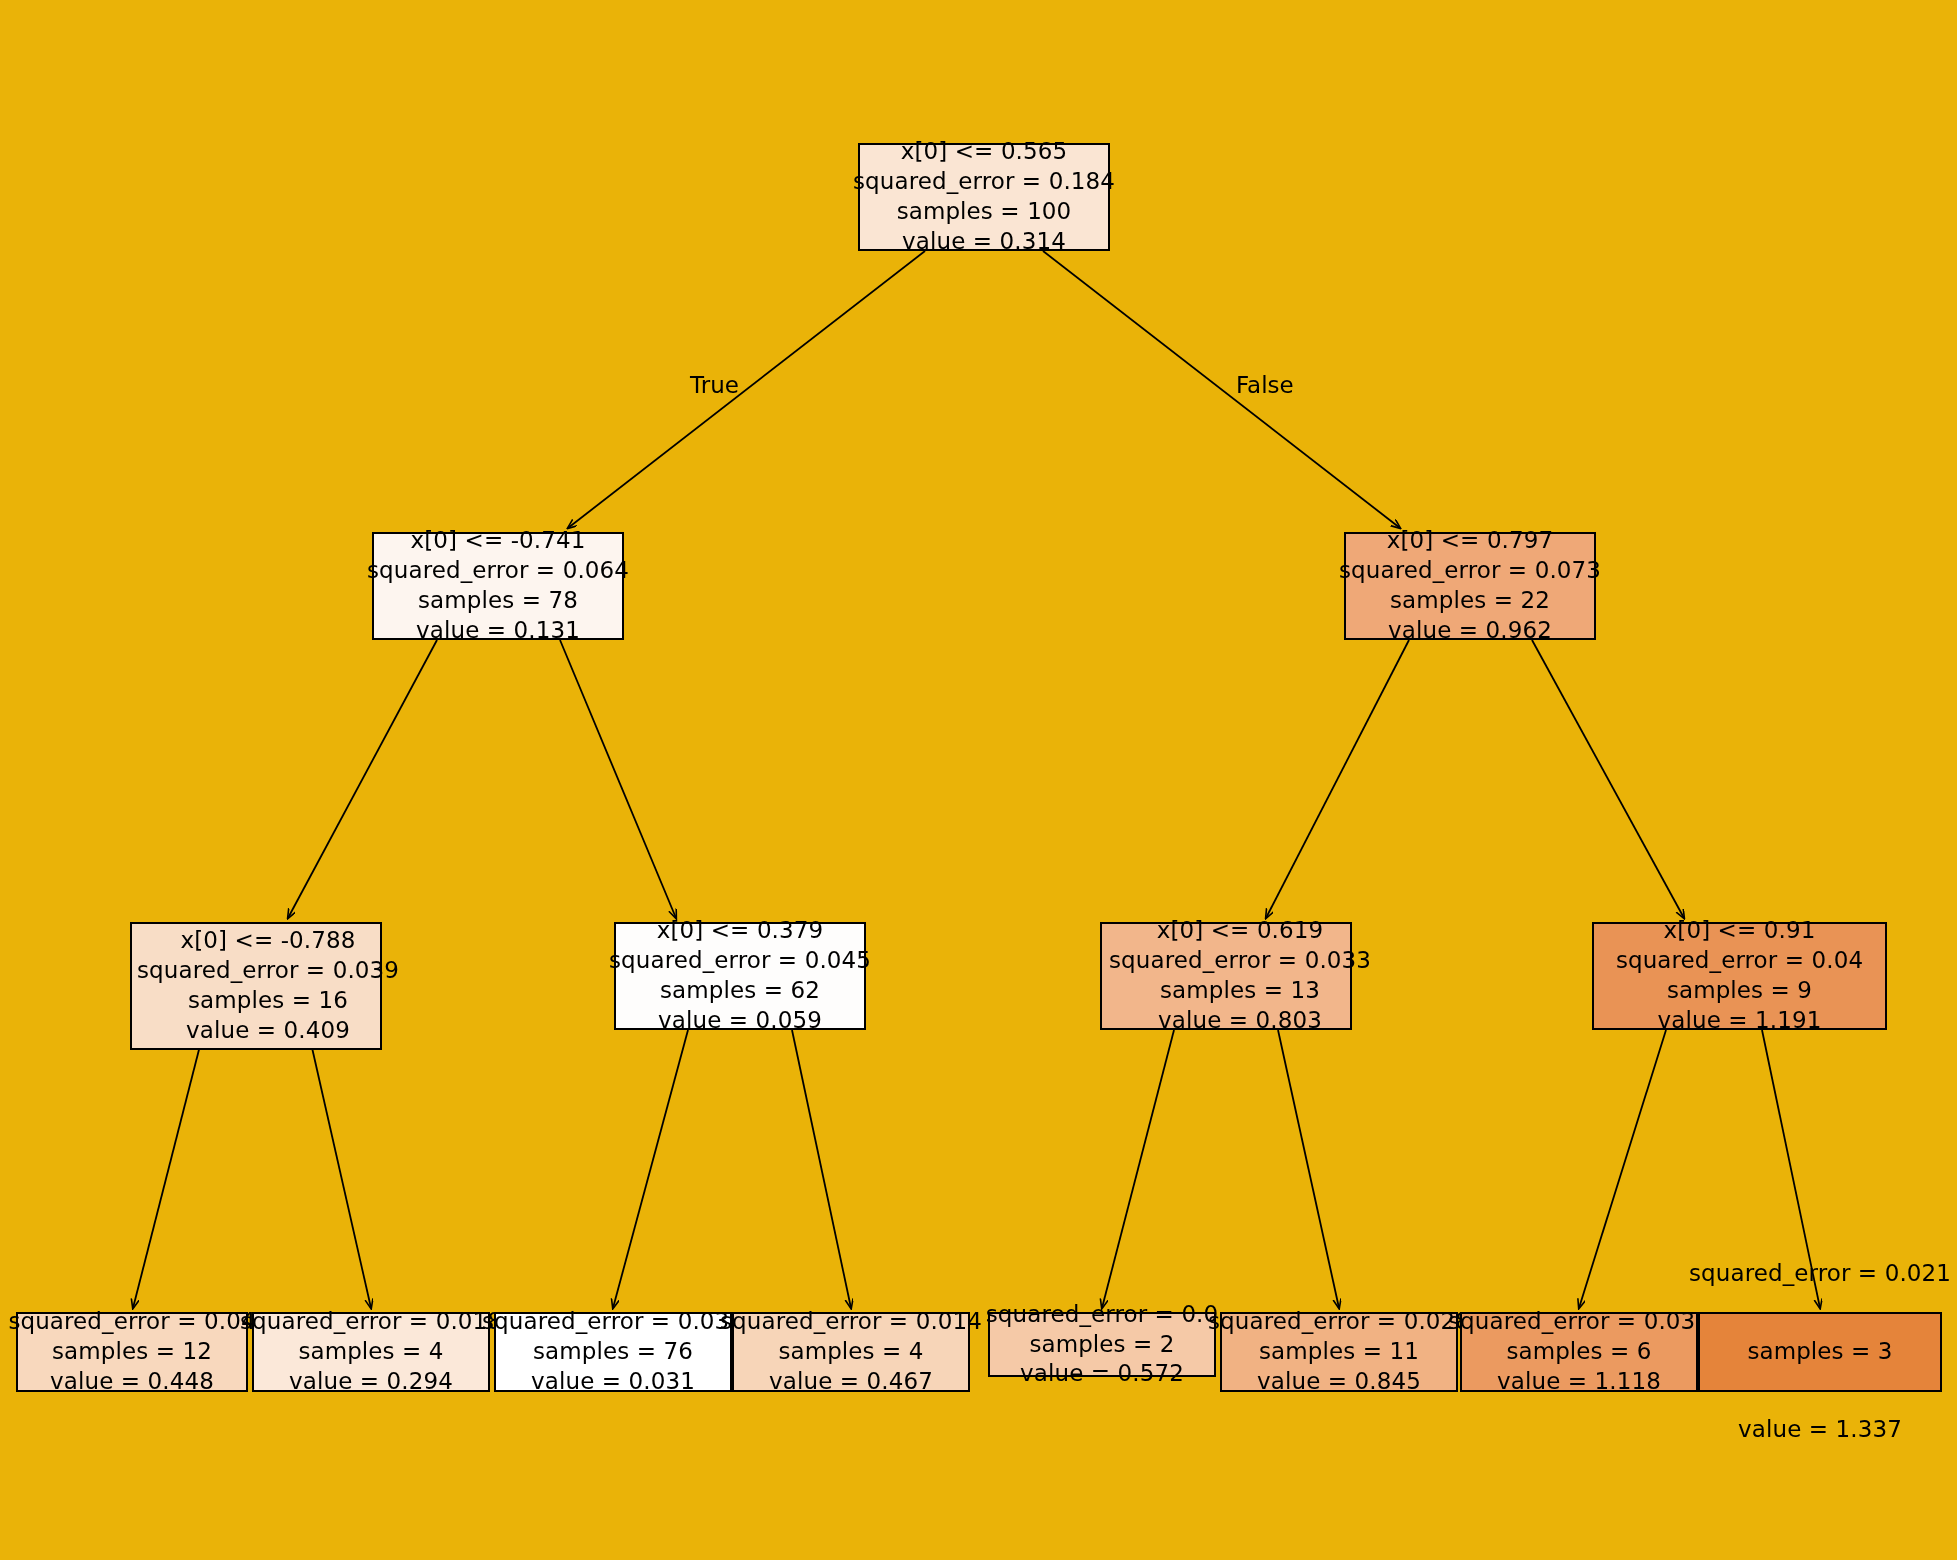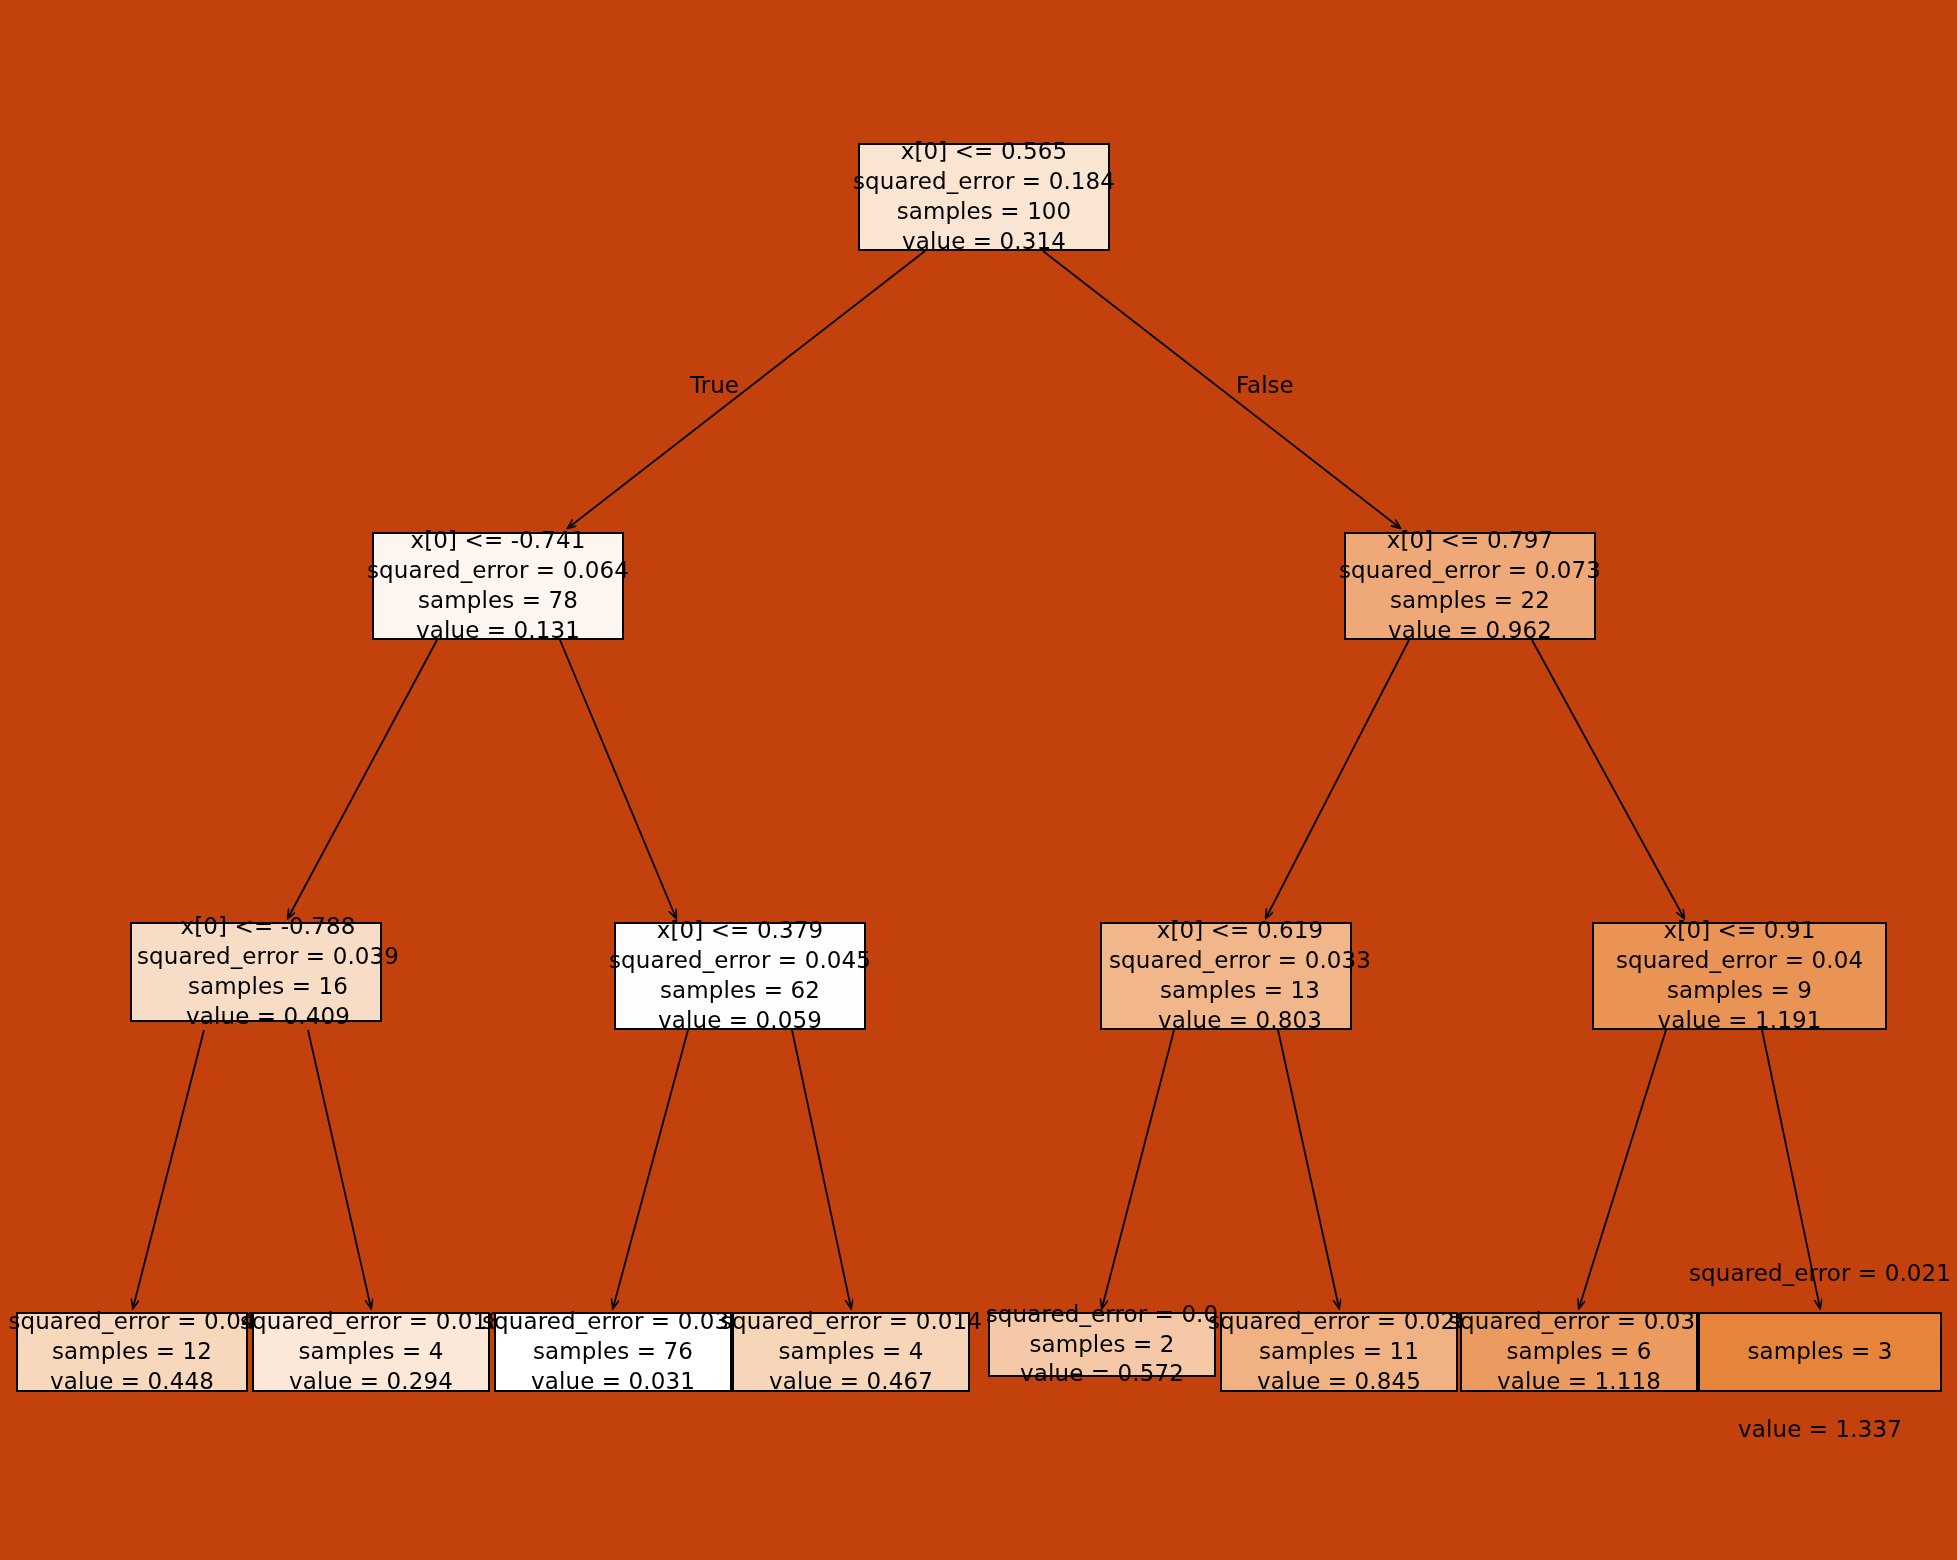--- a/index.html
+++ b/index.html
@@ -5,21 +5,21 @@
 <style>
   html, body {
     margin: 0;
     padding: 0;
     background: #ffffff;
   }
   #tree-canvas {
     position: relative;
     width: 1957px;
     height: 1560px;
-    background: #c2410c;
+    background: #eab308;
     font-family: "DejaVu Sans", sans-serif;
     overflow: hidden;
   }
   #edge-layer {
     position: absolute;
     left: 0;
     top: 0;
     width: 1957px;
     height: 1560px;
     pointer-events: none;
@@ -86,21 +86,21 @@
         <span class="nline">squared_error = 0.184</span>
         <span class="nline">samples = 100</span>
         <span class="nline">value = 0.314</span>
       </div>
       <div class="tree-node" style="left: 372px; top: 532px; width: 252px; height: 108px; background: rgb(253, 245, 239);">
         <span class="nline">x[0] &lt;= -0.741</span>
         <span class="nline">squared_error = 0.064</span>
         <span class="nline">samples = 78</span>
         <span class="nline">value = 0.131</span>
       </div>
-      <div class="tree-node" style="left: 130px; top: 922px; width: 252px; height: 100px; background: rgb(248, 221, 198); padding-left: 24px;">
+      <div class="tree-node" style="left: 130px; top: 922px; width: 252px; height: 128px; background: rgb(248, 221, 198); padding-left: 24px;">
         <span class="nline">x[0] &lt;= -0.788</span>
         <span class="nline">squared_error = 0.039</span>
         <span class="nline">samples = 16</span>
         <span class="nline">value = 0.409</span>
       </div>
       <div class="tree-node" style="left: 16px; top: 1312px; width: 232px; height: 80px; background: rgb(248, 216, 189);">
         <span class="nline">squared_error = 0.04</span>
         <span class="nline">samples = 12</span>
         <span class="nline">value = 0.448</span>
       </div>

